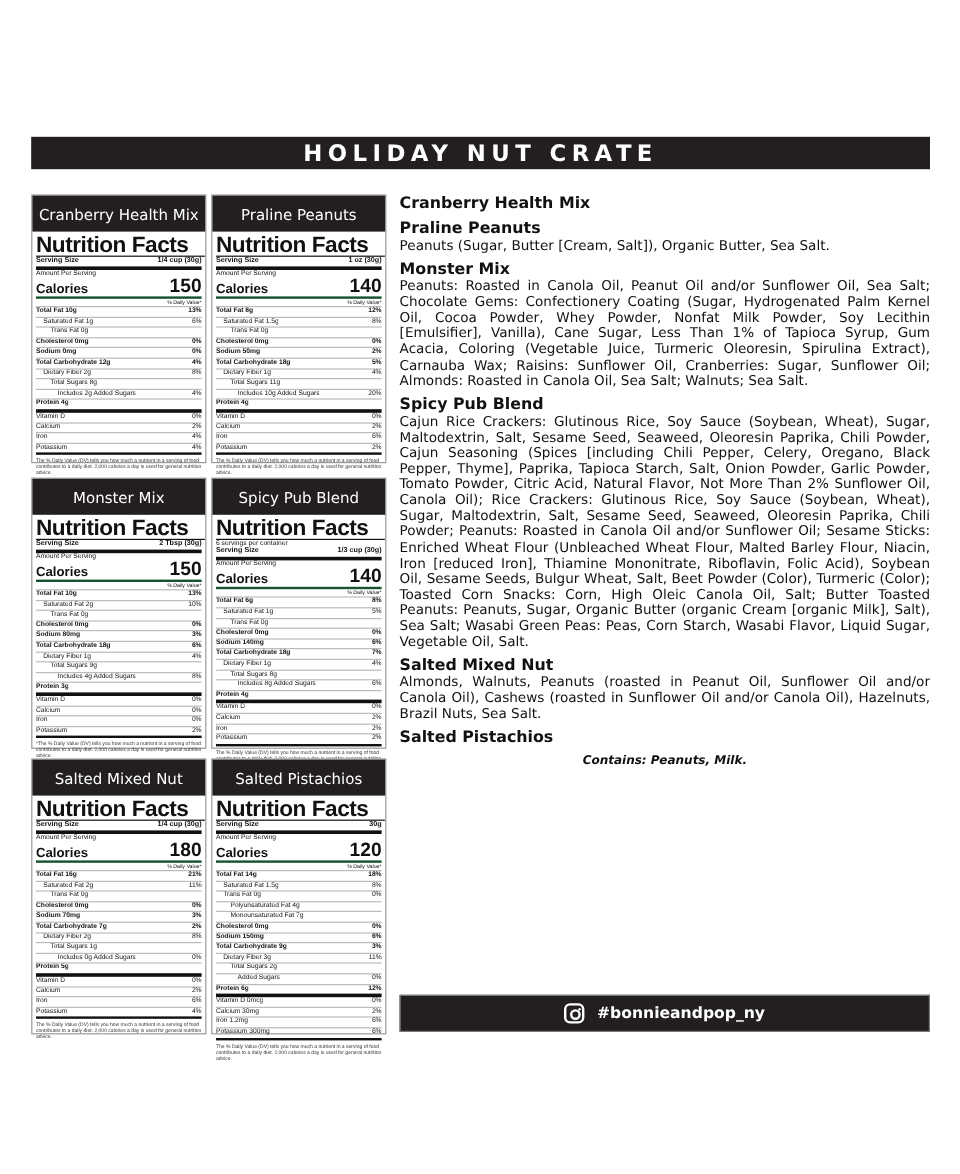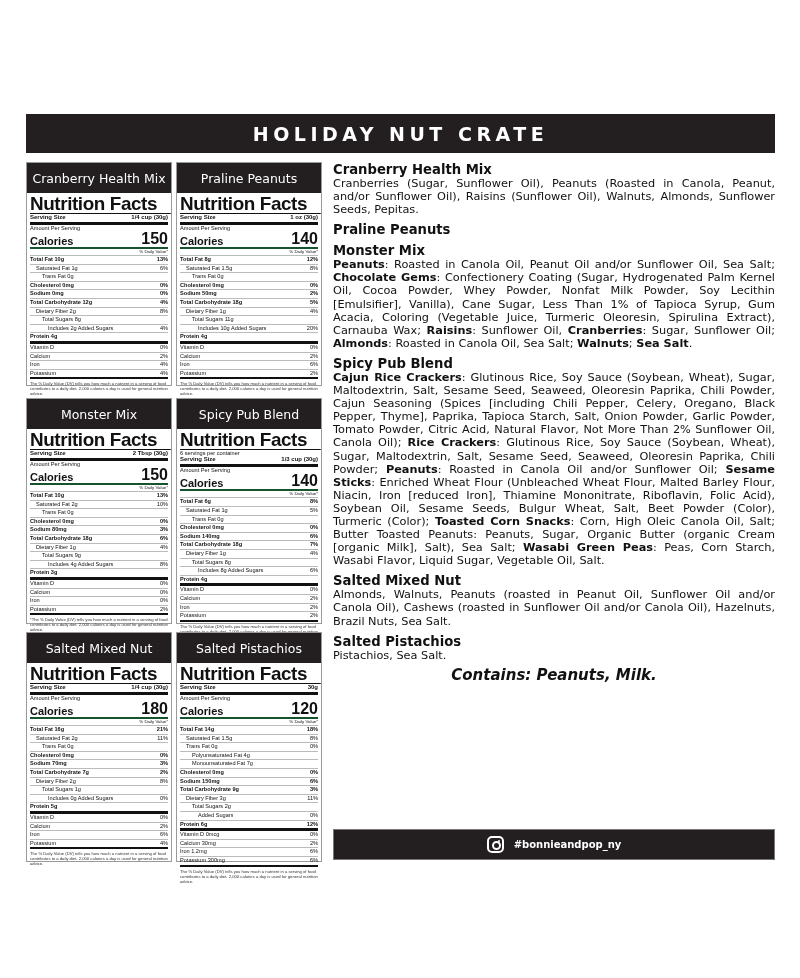--- a/index.html
+++ b/index.html
@@ -1,20 +1,20 @@
 <!DOCTYPE html>
 <html><head>
 <meta charset="utf-8">
 <style>
   * { box-sizing: border-box; margin: 0; padding: 0; }
   html, body { width: 800px; height: 978px; background: #ffffff; overflow: hidden; }
   body { font-family: "Liberation Sans", sans-serif; color: #111; position: relative; }
 
   .banner {
-    position: absolute; left: 26px; top: 114px; width: 749px; height: 39px;
+    position: absolute; left: 26px; top: 114px; width: 749px; height: 27px;
     background: #231f20; color: #fff; display: flex; align-items: center; justify-content: center;
     font-family: "DejaVu Sans", sans-serif; font-weight: bold; font-size: 19px; letter-spacing: 4.5px;
   }
 
   .panel {
     position: absolute; width: 146px; border: 1px solid #9a9a9a; background: #fff;
   }
   .panel-title {
     background: #231f20; color: #fff; height: 30px; display: flex; align-items: center; justify-content: center;
     font-family: "DejaVu Sans", sans-serif; font-size: 12.5px; white-space: nowrap;
@@ -36,29 +36,29 @@
   .ind2 { padding-left: 12px; }
   .ind3 { padding-left: 18px; }
   .foot { font-size: 4.2px; line-height: 5px; padding-top: 2px; color: #333; }
 
   .ingredients {
     position: absolute; left: 333px; top: 162px; width: 442px;
     font-family: "DejaVu Sans", sans-serif; font-size: 11.3px; line-height: 13.1px; text-align: justify;
   }
   .ing-title { font-weight: bold; font-size: 13.2px; line-height: 15px; }
   .ing-block { margin-bottom: 6px; }
-  .ing-text b { font-weight: bold; }
+  .ing-text b { font-weight: normal; }
   .contains {
     text-align: center; font-style: italic; font-weight: bold;
-    font-family: "DejaVu Sans", sans-serif; font-size: 15px; line-height: 14px; margin-top: 4px;
+    font-family: "DejaVu Sans", sans-serif; font-size: 10px; line-height: 14px; margin-top: 4px;
   }
   .social {
     position: absolute; left: 333px; top: 829px; width: 442px; height: 31px;
     background: #231f20; color: #fff; display: flex; align-items: center; justify-content: center; gap: 10px;
-    font-family: "DejaVu Sans", sans-serif; font-weight: bold; font-size: 10px;
+    font-family: "DejaVu Sans", sans-serif; font-weight: bold; font-size: 13px;
     border: 1px solid #777;
   }
   .ig-icon { width: 17px; height: 17px; border: 2px solid #fff; border-radius: 5px; position: relative; }
   .ig-icon::before { content: ""; position: absolute; left: 3px; top: 3px; width: 5px; height: 5px; border: 2px solid #fff; border-radius: 50%; }
   .ig-icon::after { content: ""; position: absolute; right: 1.5px; top: 1.5px; width: 2px; height: 2px; background: #fff; border-radius: 50%; }
 </style>
 </head>
 <body>
 
 <div class="banner">
@@ -512,40 +512,39 @@
         </div>
         <div class="foot">The % Daily Value (DV) tells you how much a nutrient in a serving of food contributes to a daily diet. 2,000 calories a day is used for general nutrition advice.</div>
       </div>
     </div>
   </div>
 
 <div class="ingredients">
   <div id="ing-list">
       <div class="ing-block">
         <div class="ing-title">Cranberry Health Mix</div>
-        <div class="ing-text"><span>Cranberries (Sugar, Sunflower Oil), Peanuts (Roasted in Canola, Peanut, and/or Sunflower Oil), Raisins (Sunflower Oil), Walnuts, Almonds, Sunflower Seeds, Pepitas.</span></div>
       </div>
       <div class="ing-block">
         <div class="ing-title">Praline Peanuts</div>
+        <div class="ing-text"><span>Peanuts (Sugar, Butter [Cream, Salt]), Organic Butter, Sea Salt.</span></div>
       </div>
       <div class="ing-block">
         <div class="ing-title">Monster Mix</div>
         <div class="ing-text"><b>Peanuts</b><span>: Roasted in Canola Oil, Peanut Oil and/or Sunflower Oil, Sea Salt; </span><b>Chocolate Gems</b><span>: Confectionery Coating (Sugar, Hydrogenated Palm Kernel Oil, Cocoa Powder, Whey Powder, Nonfat Milk Powder, Soy Lecithin [Emulsifier], Vanilla), Cane Sugar, Less Than 1% of Tapioca Syrup, Gum Acacia, Coloring (Vegetable Juice, Turmeric Oleoresin, Spirulina Extract), Carnauba Wax; </span><b>Raisins</b><span>: Sunflower Oil, </span><b>Cranberries</b><span>: Sugar, Sunflower Oil; </span><b>Almonds</b><span>: Roasted in Canola Oil, Sea Salt; </span><b>Walnuts</b><span>; </span><b>Sea Salt</b><span>.</span></div>
       </div>
       <div class="ing-block">
         <div class="ing-title">Spicy Pub Blend</div>
         <div class="ing-text"><b>Cajun Rice Crackers</b><span>: Glutinous Rice, Soy Sauce (Soybean, Wheat), Sugar, Maltodextrin, Salt, Sesame Seed, Seaweed, Oleoresin Paprika, Chili Powder, Cajun Seasoning (Spices [including Chili Pepper, Celery, Oregano, Black Pepper, Thyme], Paprika, Tapioca Starch, Salt, Onion Powder, Garlic Powder, Tomato Powder, Citric Acid, Natural Flavor, Not More Than 2% Sunflower Oil, Canola Oil); </span><b>Rice Crackers</b><span>: Glutinous Rice, Soy Sauce (Soybean, Wheat), Sugar, Maltodextrin, Salt, Sesame Seed, Seaweed, Oleoresin Paprika, Chili Powder; </span><b>Peanuts</b><span>: Roasted in Canola Oil and/or Sunflower Oil; </span><b>Sesame Sticks</b><span>: Enriched Wheat Flour (Unbleached Wheat Flour, Malted Barley Flour, Niacin, Iron [reduced Iron], Thiamine Mononitrate, Riboflavin, Folic Acid), Soybean Oil, Sesame Seeds, Bulgur Wheat, Salt, Beet Powder (Color), Turmeric (Color); </span><b>Toasted Corn Snacks</b><span>: Corn, High Oleic Canola Oil, Salt; Butter Toasted Peanuts: Peanuts, Sugar, Organic Butter (organic Cream [organic Milk], Salt), Sea Salt; </span><b>Wasabi Green Peas</b><span>: Peas, Corn Starch, Wasabi Flavor, Liquid Sugar, Vegetable Oil, Salt.</span></div>
       </div>
       <div class="ing-block">
         <div class="ing-title">Salted Mixed Nut</div>
         <div class="ing-text"><span>Almonds, Walnuts, Peanuts (roasted in Peanut Oil, Sunflower Oil and/or Canola Oil), Cashews (roasted in Sunflower Oil and/or Canola Oil), Hazelnuts, Brazil Nuts, Sea Salt.</span></div>
       </div>
       <div class="ing-block">
         <div class="ing-title">Salted Pistachios</div>
-        <div class="ing-text"><span>Pistachios, Sea Salt.</span></div>
       </div>
     </div>
   <div class="contains">
     <div>Contains: Peanuts, Milk.</div>
   </div>
 </div>
 
 <div class="social">
   <span class="ig-icon"></span>
   <span>#bonnieandpop_ny</span>

